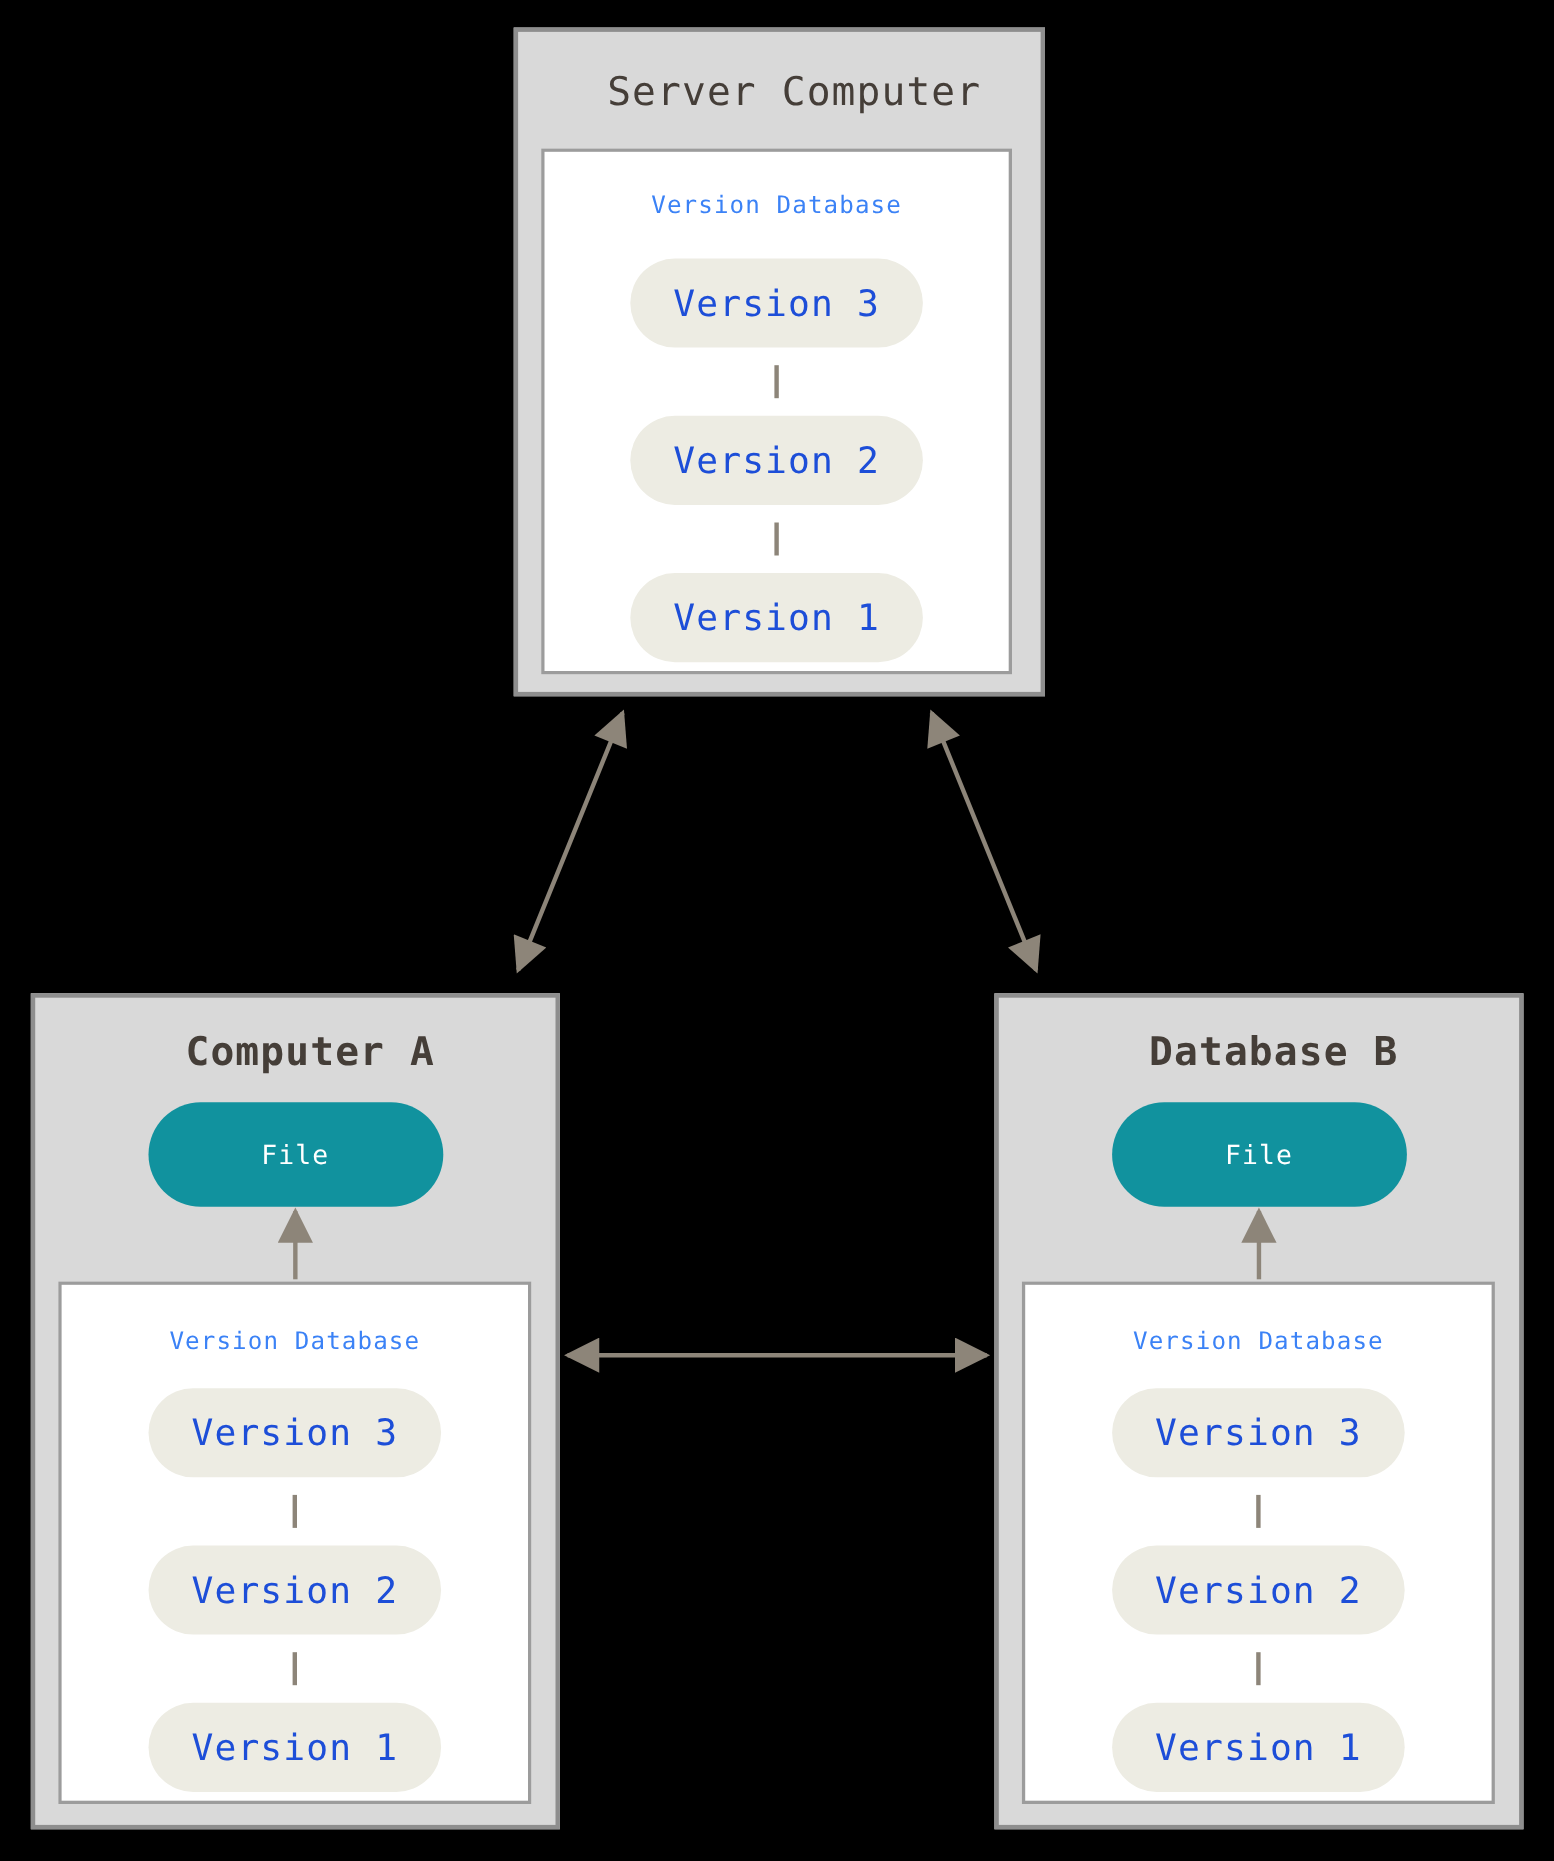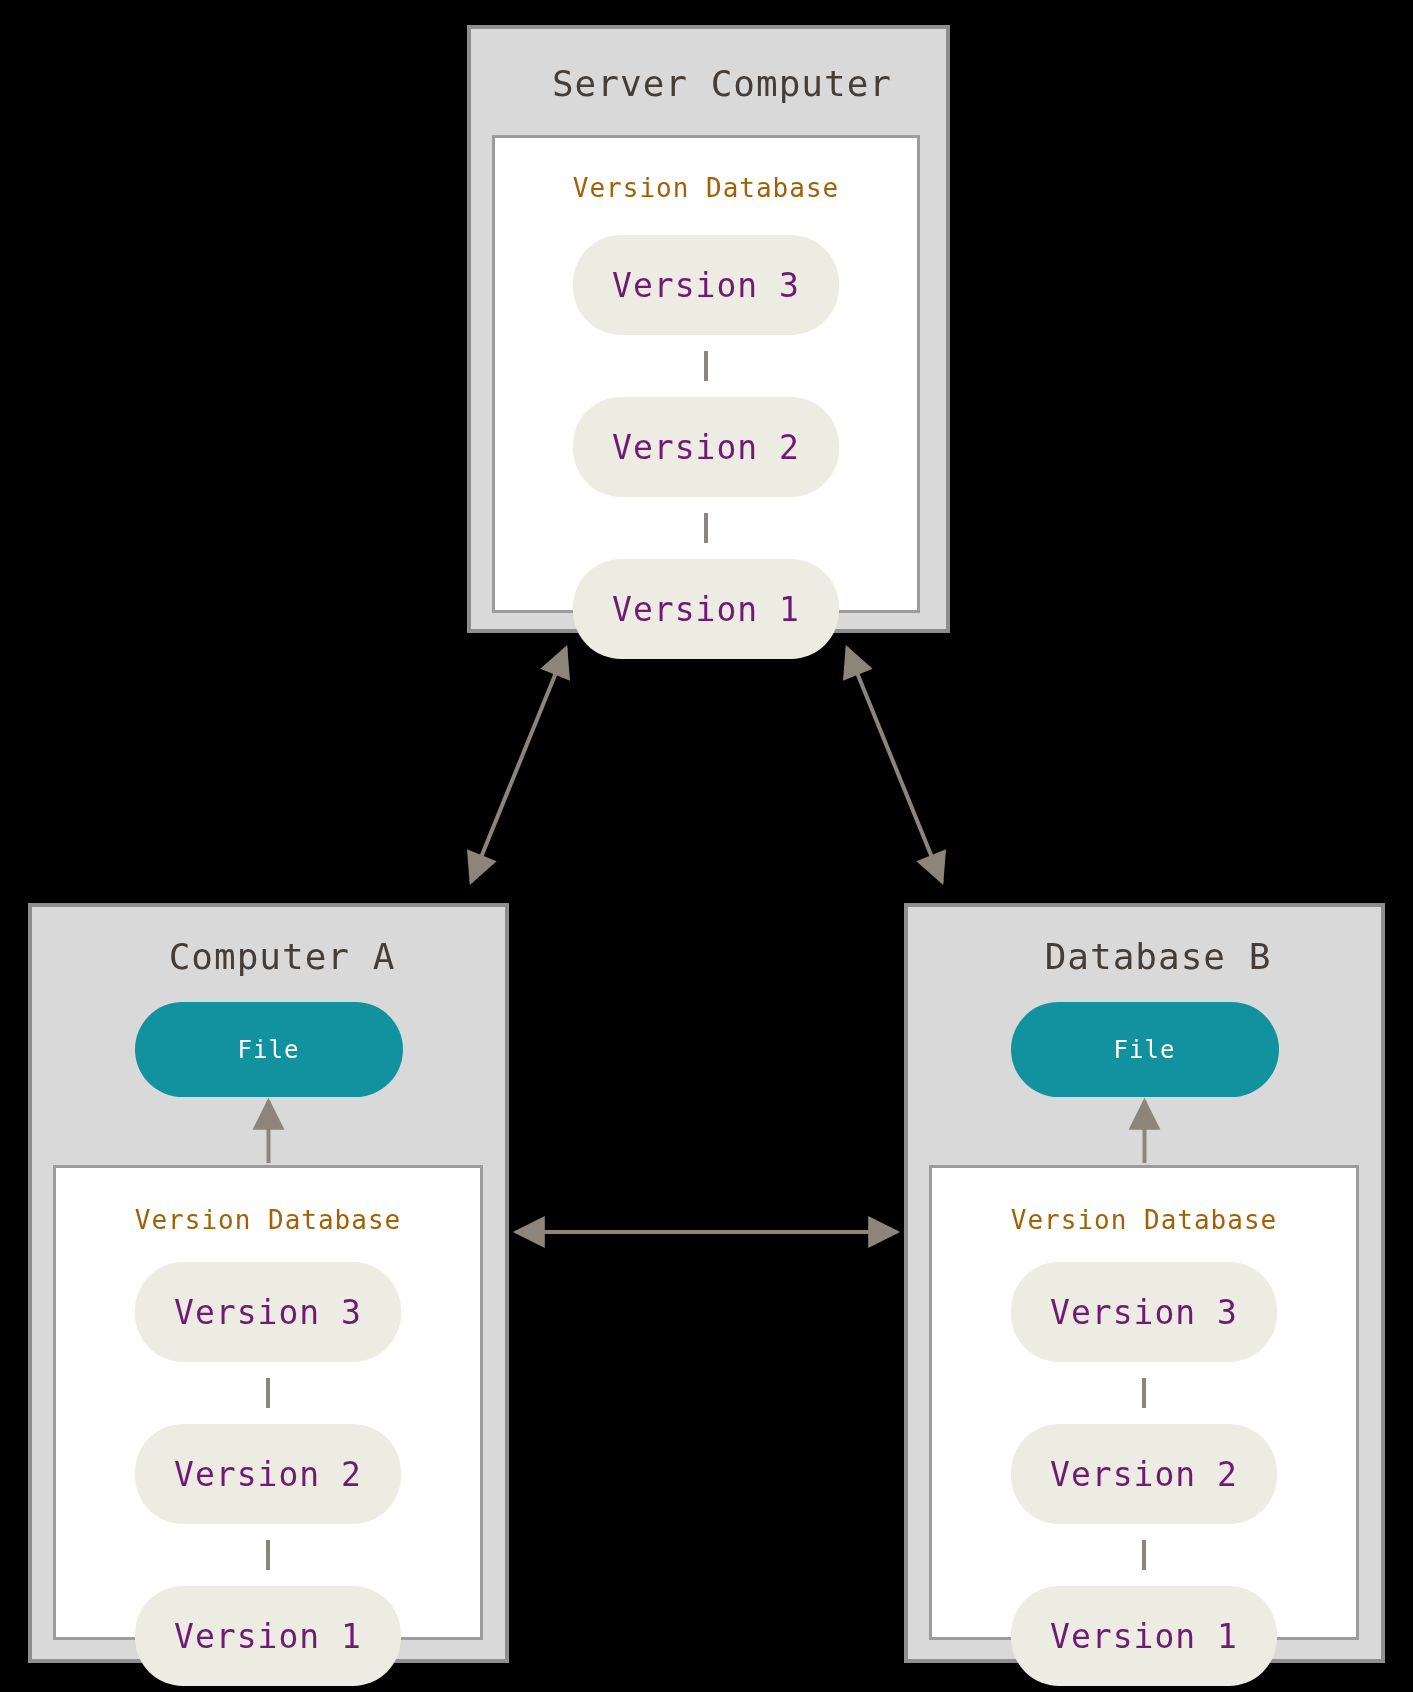--- a/index.html
+++ b/index.html
@@ -30,52 +30,52 @@
   .panel-title {
     text-align: center;
     font-size: 36px;
     line-height: 44px;
     letter-spacing: 1px;
     color: #453E38;
     padding-left: 27px;
   }
   .panel-server .panel-title { padding-top: 33px; }
   .panel-a .panel-title,
-  .panel-b .panel-title { padding-top: 28px; }
+  .panel-b .panel-title { padding-top: 28px; font-weight: bold; }
 
   
   .card {
     position: absolute;
     box-sizing: border-box;
     background: #FFFFFF;
     border: 3px solid #9C9C9C;
   }
   .panel-server .card { left: 21px; top: 106px; width: 428px; height: 478px; }
   .panel-a .card,
   .panel-b .card      { left: 21px; top: 258px; width: 430px; height: 475px; }
 
   .card-title {
     text-align: center;
-    font-size: 26px;
+    font-size: 22px;
     line-height: 44px;
     letter-spacing: 1px;
-    color: #a16207;
+    color: #3b82f6;
     padding-top: 28px;
   }
   .panel-a .card-title,
   .panel-b .card-title { padding-top: 30px; }
 
   
   .pill {
     width: 266px;
-    height: 100px;
+    height: 81px;
     margin: 16px auto;
     border-radius: 48px;
     background: #EDECE3;
-    color: #701a75;
+    color: #1d4ed8;
     font-size: 33px;
     letter-spacing: 1px;
     display: flex;
     align-items: center;
     justify-content: center;
   }
   .panel-server .pill-first { margin-top: 25px; }
   .panel-a .pill-first,
   .panel-b .pill-first { margin-top: 20px; }
 

